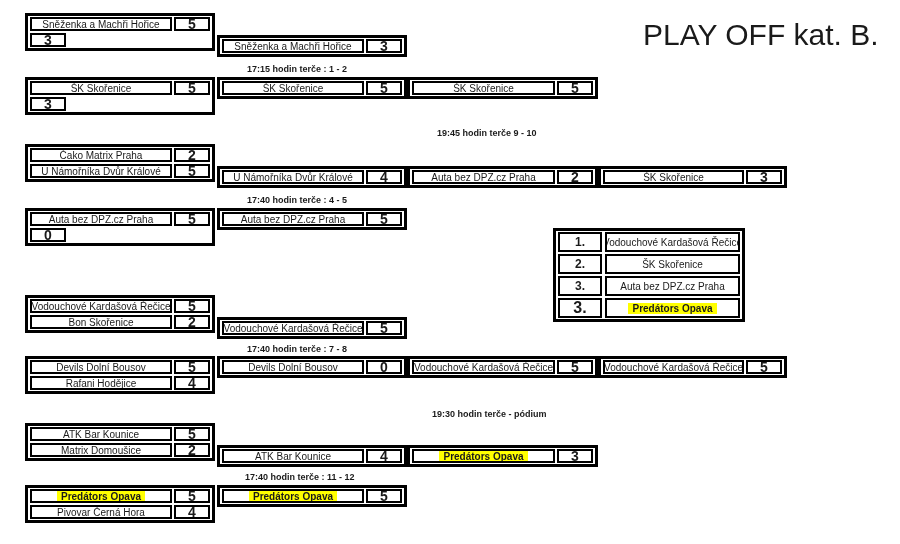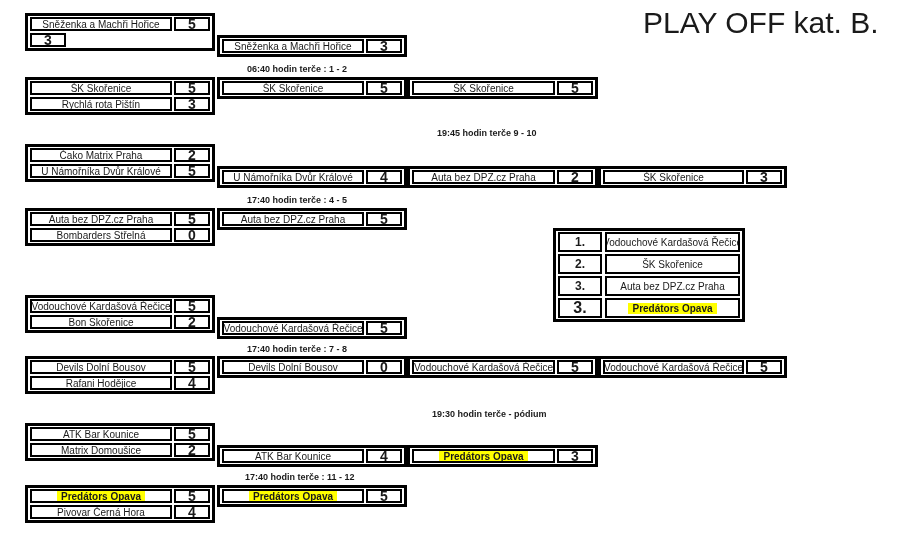--- a/index.html
+++ b/index.html
@@ -9,21 +9,21 @@
     width: 900px;
     height: 544px;
     background: #ffffff;
     font-family: "Liberation Sans", sans-serif;
     color: var(--text, #1a1a1a);
     overflow: hidden;
   }
   .title {
     position: absolute;
     left: 643px;
-    top: 6px;
+    top: 18px;
     font-size: 30px;
     font-weight: 400;
     white-space: nowrap;
     color: var(--text, #1a1a1a);
   }
   .match {
     position: absolute;
     border: 3px solid var(--border, #000);
     background: #fff;
   }
@@ -125,23 +125,20 @@
         </div>
       </div>
       <div class="match" style="left: 25px; top: 77px; width: 190px;">
         <div class="mrow">
           <div class="name-cell">
             <span class="team-text">ŠK Skořenice</span>
           </div>
           <div class="score-cell">5</div>
         </div>
         <div class="mrow">
-          <div class="name-cell">
-            <span class="team-text">Rychlá rota Pištín</span>
-          </div>
           <div class="score-cell">3</div>
         </div>
       </div>
       <div class="match" style="left: 217px; top: 77px; width: 190px;">
         <div class="mrow">
           <div class="name-cell">
             <span class="team-text">ŠK Skořenice</span>
           </div>
           <div class="score-cell">5</div>
         </div>
@@ -193,23 +190,20 @@
         </div>
       </div>
       <div class="match" style="left: 25px; top: 208px; width: 190px;">
         <div class="mrow">
           <div class="name-cell">
             <span class="team-text">Auta bez DPZ.cz Praha</span>
           </div>
           <div class="score-cell">5</div>
         </div>
         <div class="mrow">
-          <div class="name-cell">
-            <span class="team-text">Bombarders Střelná</span>
-          </div>
           <div class="score-cell">0</div>
         </div>
       </div>
       <div class="match" style="left: 217px; top: 208px; width: 190px;">
         <div class="mrow">
           <div class="name-cell">
             <span class="team-text">Auta bez DPZ.cz Praha</span>
           </div>
           <div class="score-cell">5</div>
         </div>
@@ -319,21 +313,21 @@
         </div>
       </div>
       <div class="match" style="left: 217px; top: 485px; width: 190px;">
         <div class="mrow">
           <div class="name-cell">
             <span class="team-text hl">Predátors Opava</span>
           </div>
           <div class="score-cell">5</div>
         </div>
       </div>
-      <div class="note" style="left: 247px; top: 64px;">06:40 hodin terče : 1 - 2</div>
+      <div class="note" style="left: 247px; top: 64px;">17:15 hodin terče : 1 - 2</div>
       <div class="note" style="left: 437px; top: 128px;">19:45 hodin terče 9 - 10</div>
       <div class="note" style="left: 247px; top: 195px;">17:40 hodin terče : 4 - 5</div>
       <div class="note" style="left: 247px; top: 344px;">17:40 hodin terče : 7 - 8</div>
       <div class="note" style="left: 432px; top: 409px;">19:30 hodin terče - pódium</div>
       <div class="note" style="left: 245px; top: 472px;">17:40 hodin terče : 11 - 12</div>
       <div class="standings" style="left: 553px; top: 228px; width: 192px;">
         <div class="srow">
           <div class="rank-cell">1.</div>
           <div class="steam-cell">
             <span class="team-text">Vodouchové Kardašová Řečice</span>

